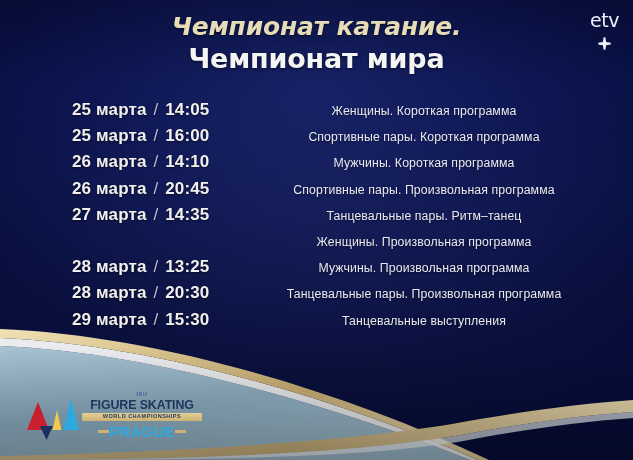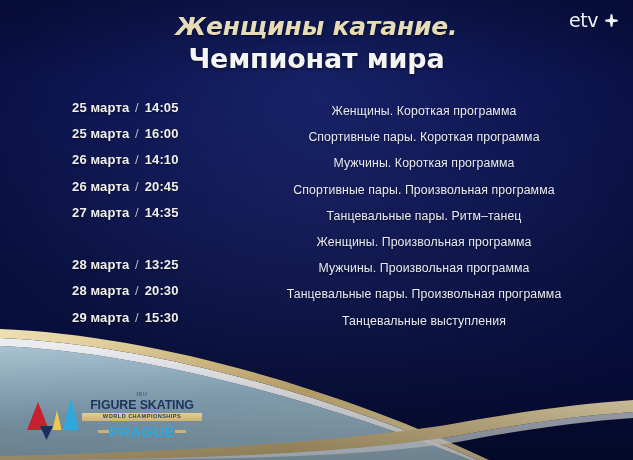--- a/index.html
+++ b/index.html
@@ -38,20 +38,21 @@
   }
 
   
   .etv-logo {
     position: absolute;
     right: 14px;
     top: 11px;
     display: flex;
     align-items: center;
     gap: 6px;
+    flex-direction: column;
   }
   .etv-word {
     color: #eef1f8;
     font-size: 19px;
     font-weight: 400;
     letter-spacing: -0.5px;
     line-height: 1;
     font-family: "DejaVu Sans", sans-serif;
   }
   .etv-plus { width: 15px; height: 15px; display: block; }
@@ -94,21 +95,21 @@
   .row {
     position: relative;
     height: 26.2px;
   }
   .row-when {
     position: absolute;
     left: 72px;
     top: 0;
     width: 160px;
     color: #f2f0ec;
-    font-size: 13px;
+    font-size: 17px;
     font-weight: 700;
     letter-spacing: 0.15px;
     white-space: nowrap;
     text-shadow: 0 1px 2px rgba(0,0,0,0.5);
   }
   .row-sep {
     color: #b9bed8;
     font-weight: 400;
     padding: 0 2px;
   }
@@ -243,21 +244,21 @@
   <div class="bg-vignette"></div>
 
   <div class="etv-logo">
     <span class="etv-word">etv</span>
     <svg class="etv-plus" viewBox="0 0 24 24">
       <path d="M10.6 2 L13.4 2 L14.6 9.4 L22 10.6 L22 13.4 L14.6 14.6 L13.4 22 L10.6 22 L9.4 14.6 L2 13.4 L2 10.6 L9.4 9.4 Z" fill="#eef1f8"></path>
     </svg>
   </div>
 
   <div class="title-block">
-    <div class="title-l1">Женщины катание.</div>
+    <div class="title-l1">Чемпионат катание.</div>
     <div class="title-l2">Чемпионат мира</div>
   </div>
 
   <div class="schedule" id="schedule">
       <div class="row">
         <div class="row-when"><span>25 марта</span> <span class="row-sep">/</span> <span>14:05</span></div>
         <div class="row-event">Женщины. Короткая программа</div>
       </div>
       <div class="row">
         <div class="row-when"><span>25 марта</span> <span class="row-sep">/</span> <span>16:00</span></div>

